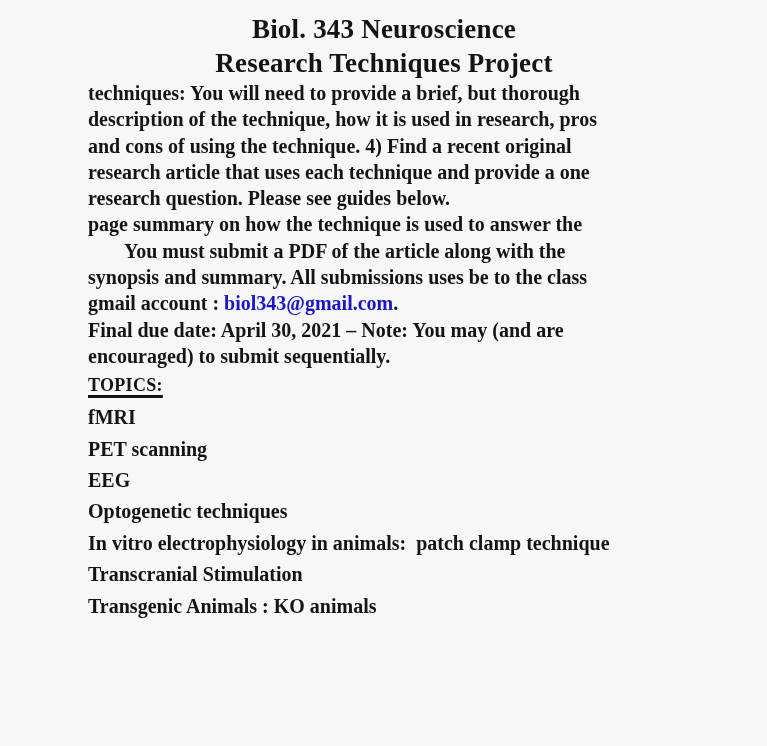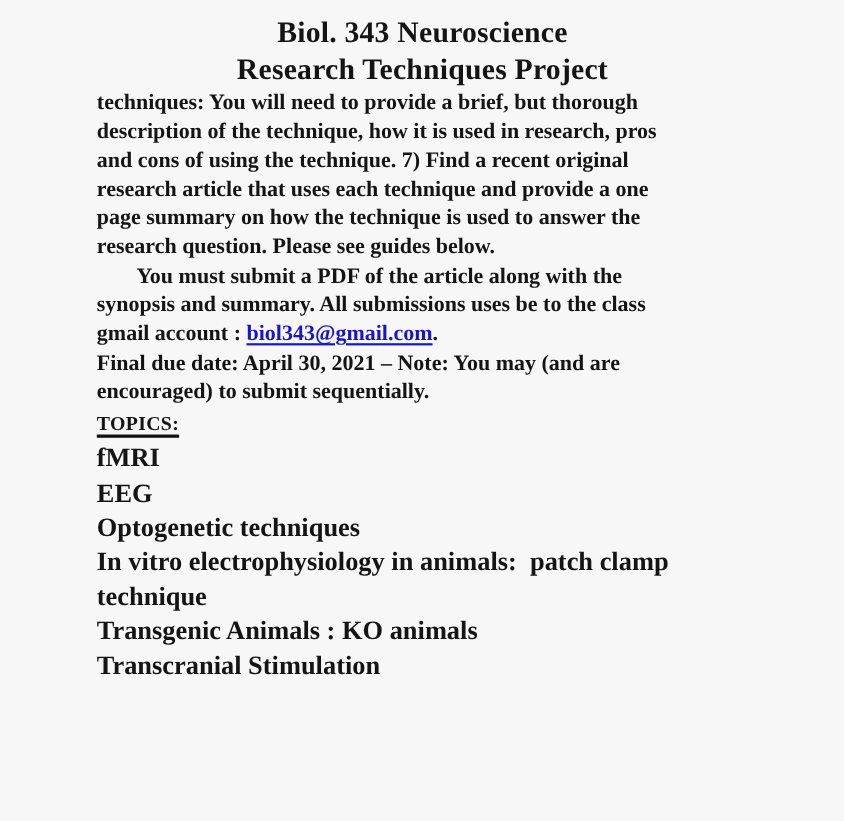--- a/index.html
+++ b/index.html
@@ -41,77 +41,77 @@
   .indent {
     padding-left: 36px;
   }
   .u {
     text-decoration: underline;
     text-underline-offset: 3px;
     text-decoration-thickness: 2px;
   }
   a.email {
     color: #1a16c8;
-    text-decoration: underline;
     text-underline-offset: 3px;
     text-decoration-thickness: 2px;
     cursor: pointer;
   }
   .topics-heading {
     font-size: 18px;
     line-height: 33px;
     letter-spacing: 0.3px;
   }
   .topics-heading span {
     text-decoration: underline;
     text-underline-offset: 4px;
     text-decoration-thickness: 2.5px;
   }
   .topic-item {
-    font-size: 24px;
+    font-size: 20px;
     line-height: 31.4px;
     white-space: pre-wrap;
   }
 </style>
 </head>
 <body>
 
 <div class="page">
   <div class="content">
 
     <div class="title">
       <div>Biol. 343 Neuroscience</div>
       <div>Research Techniques Project</div>
     </div>
 
     <div>
       <div class="body-line">techniques: You will need to provide a brief, but thorough</div>
       <div class="body-line">description of the technique, how it is used in research, pros</div>
-      <div class="body-line">and cons of using the technique. 7) Find a recent original</div>
+      <div class="body-line">and cons of using the technique. 4) Find a recent original</div>
       <div class="body-line">research article that uses each technique and provide a one</div>
+      <div class="body-line">research question. Please see guides below.</div>
       <div class="body-line">page summary on how the technique is used to answer the</div>
-      <div class="body-line">research question. Please see guides below.</div>
     </div>
 
     <div>
       <div class="body-line indent">You must submit a PDF of the article along with the</div>
       <div class="body-line">synopsis and summary. All submissions uses be to the class</div>
       <div class="body-line"><span>gmail account : </span><a class="email">biol343@gmail.com</a><span>.</span></div>
     </div>
 
     <div>
       <div class="body-line">Final due date: April 30, 2021 – Note: You may (and are</div>
       <div class="body-line">encouraged) to submit sequentially.</div>
     </div>
 
     <div class="topics-heading"><span>TOPICS:</span></div>
 
     <div>
         <div class="topic-item">fMRI</div>
+        <div class="topic-item">PET scanning</div>
         <div class="topic-item">EEG</div>
         <div class="topic-item">Optogenetic techniques</div>
         <div class="topic-item">In vitro electrophysiology in animals:  patch clamp technique</div>
+        <div class="topic-item">Transcranial Stimulation</div>
         <div class="topic-item">Transgenic Animals : KO animals</div>
-        <div class="topic-item">Transcranial Stimulation</div>
       </div>
 
   </div>
 </div>
 
 </body></html>

